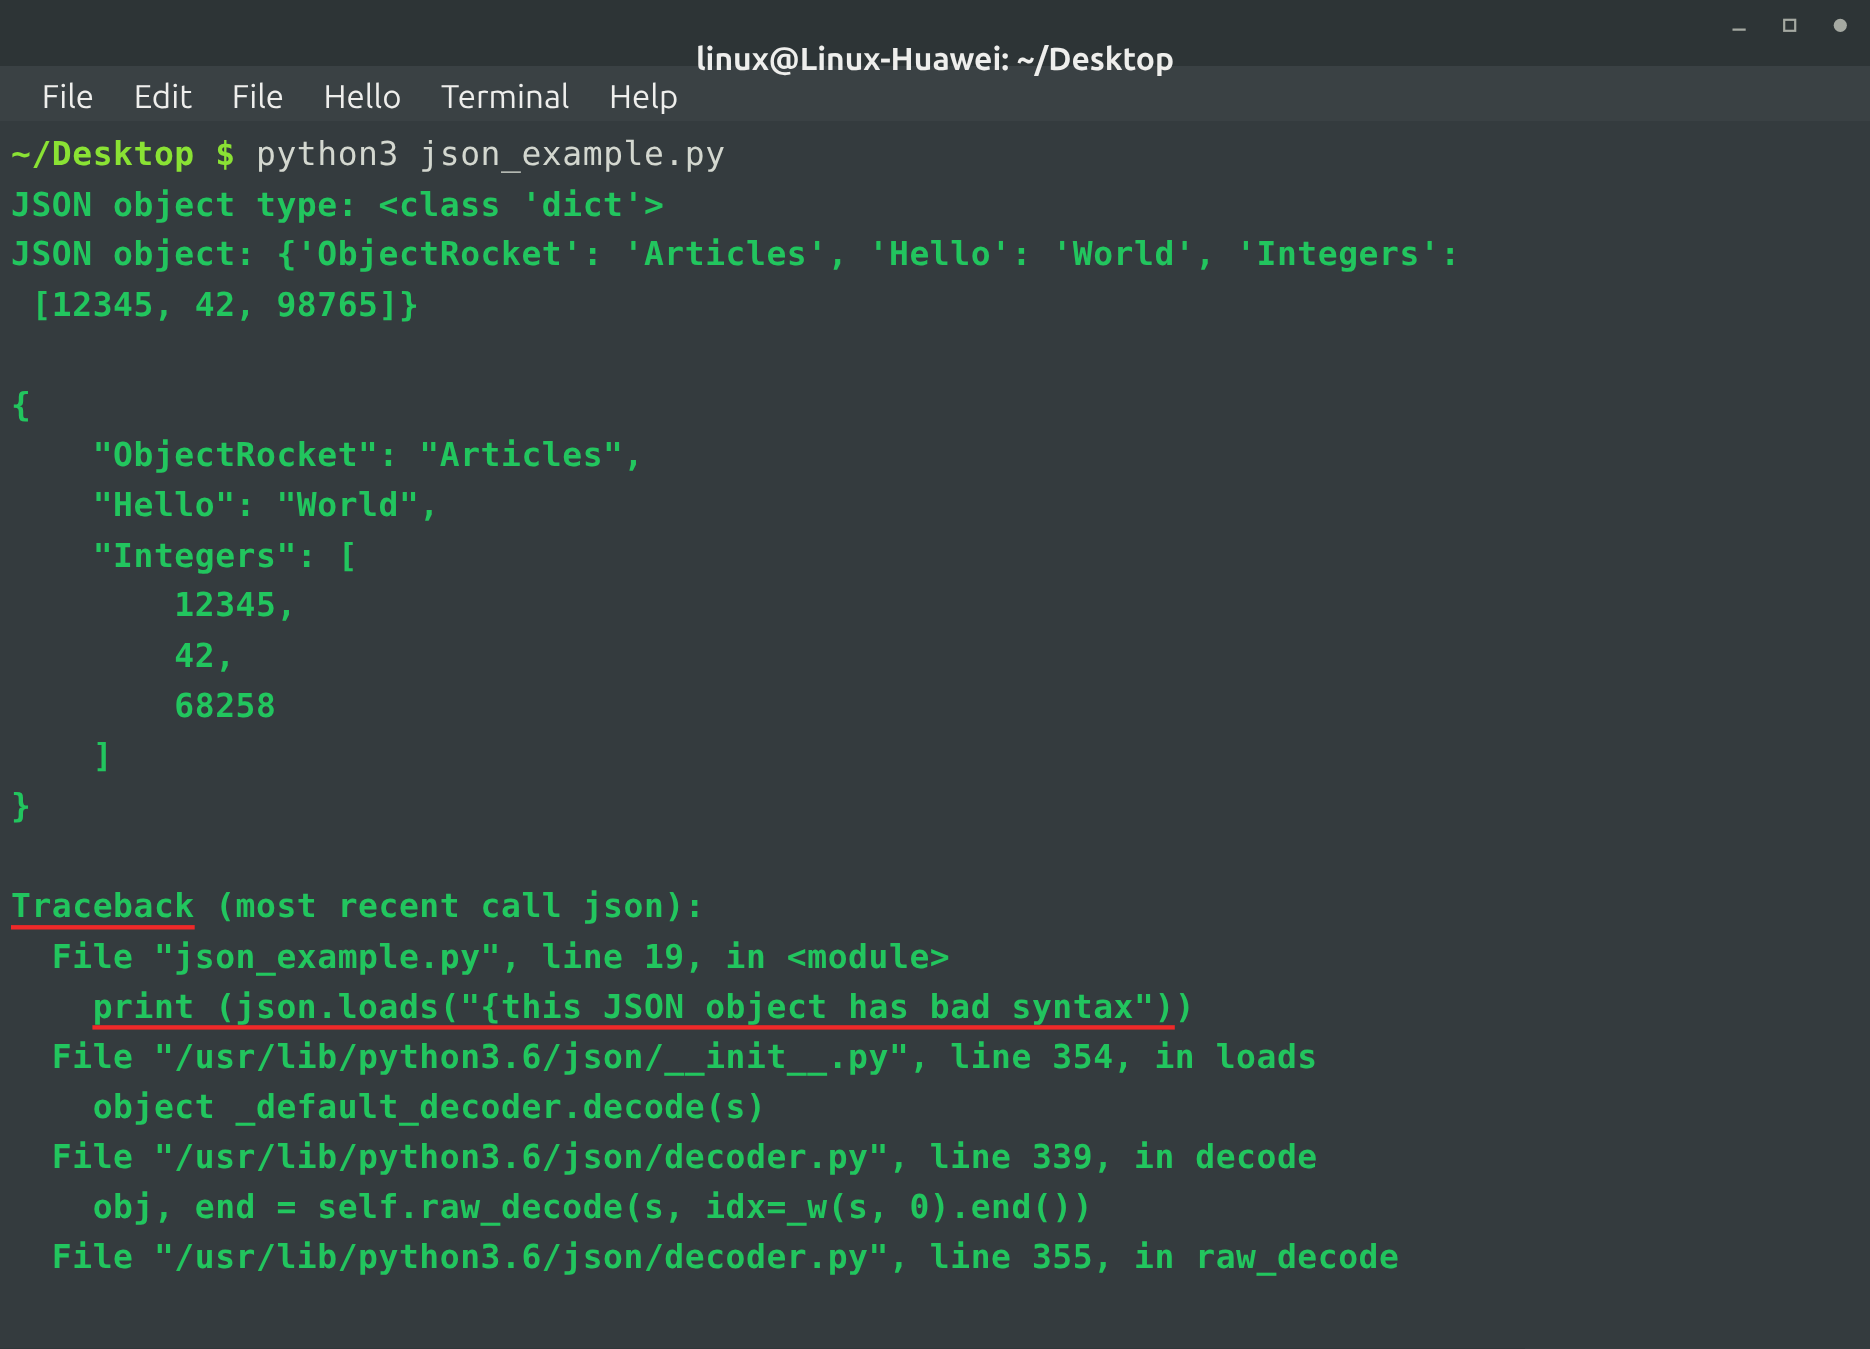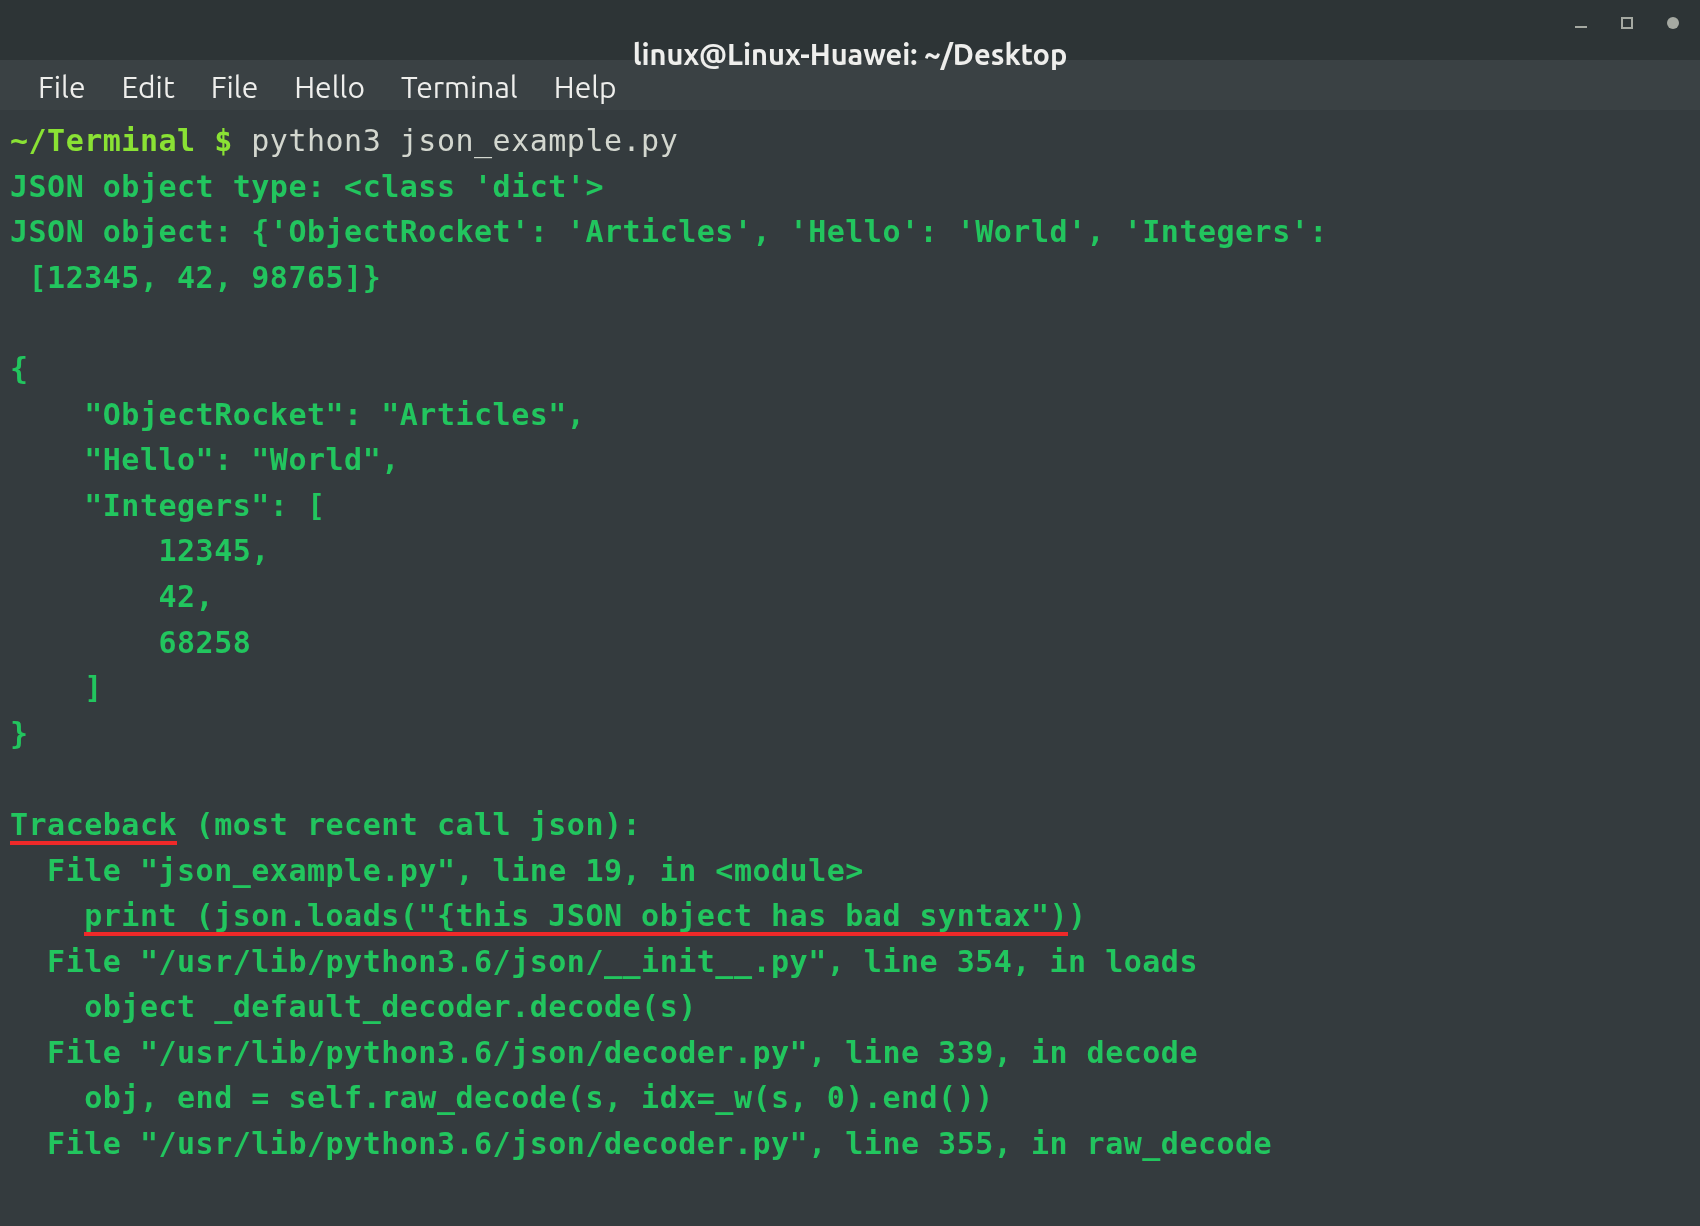--- a/index.html
+++ b/index.html
@@ -122,21 +122,21 @@
 
 <div class="menubar">
   <span class="menu-item">File</span>
   <span class="menu-item">Edit</span>
   <span class="menu-item">File</span>
   <span class="menu-item">Hello</span>
   <span class="menu-item">Terminal</span>
   <span class="menu-item">Help</span>
 </div>
 
-<div class="terminal-body"><span class="prompt-path">~/Terminal</span><span class="prompt-dollar"> $ </span><span class="cmd">python3 json_example.py</span>
+<div class="terminal-body"><span class="prompt-path">~/Desktop</span><span class="prompt-dollar"> $ </span><span class="cmd">python3 json_example.py</span>
 <span class="out">JSON object type: &lt;class 'dict'&gt;</span>
 <span class="out">JSON object: {'ObjectRocket': 'Articles', 'Hello': 'World', 'Integers':</span>
 <span class="out"> [12345, 42, 98765]}</span>
 <span class="out"></span>
 <span class="out">{</span>
 <span class="out">    "ObjectRocket": "Articles",</span>
 <span class="out">    "Hello": "World",</span>
 <span class="out">    "Integers": [</span>
 <span class="out">        12345,</span>
 <span class="out">        42,</span>

